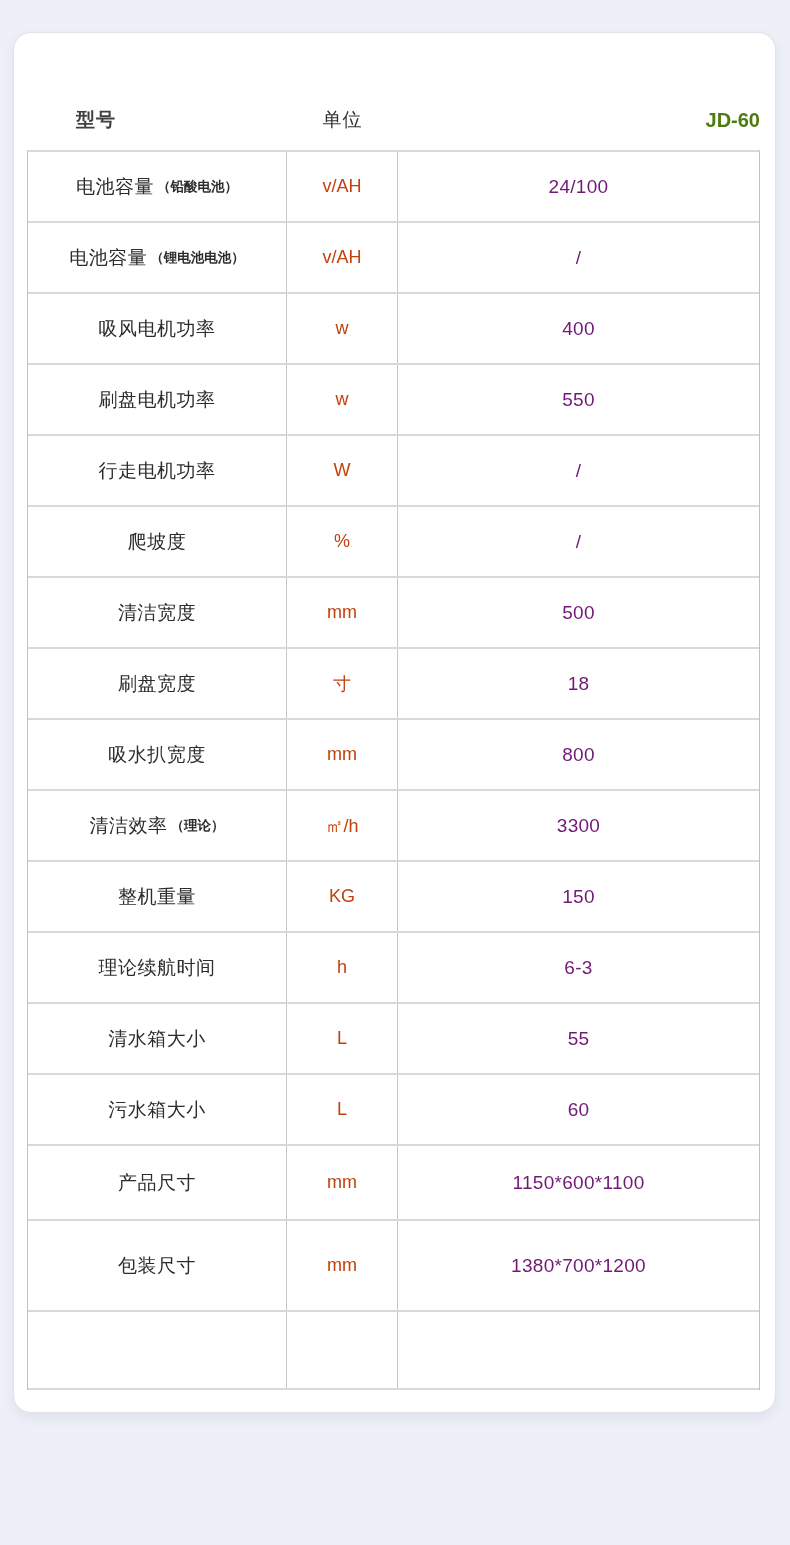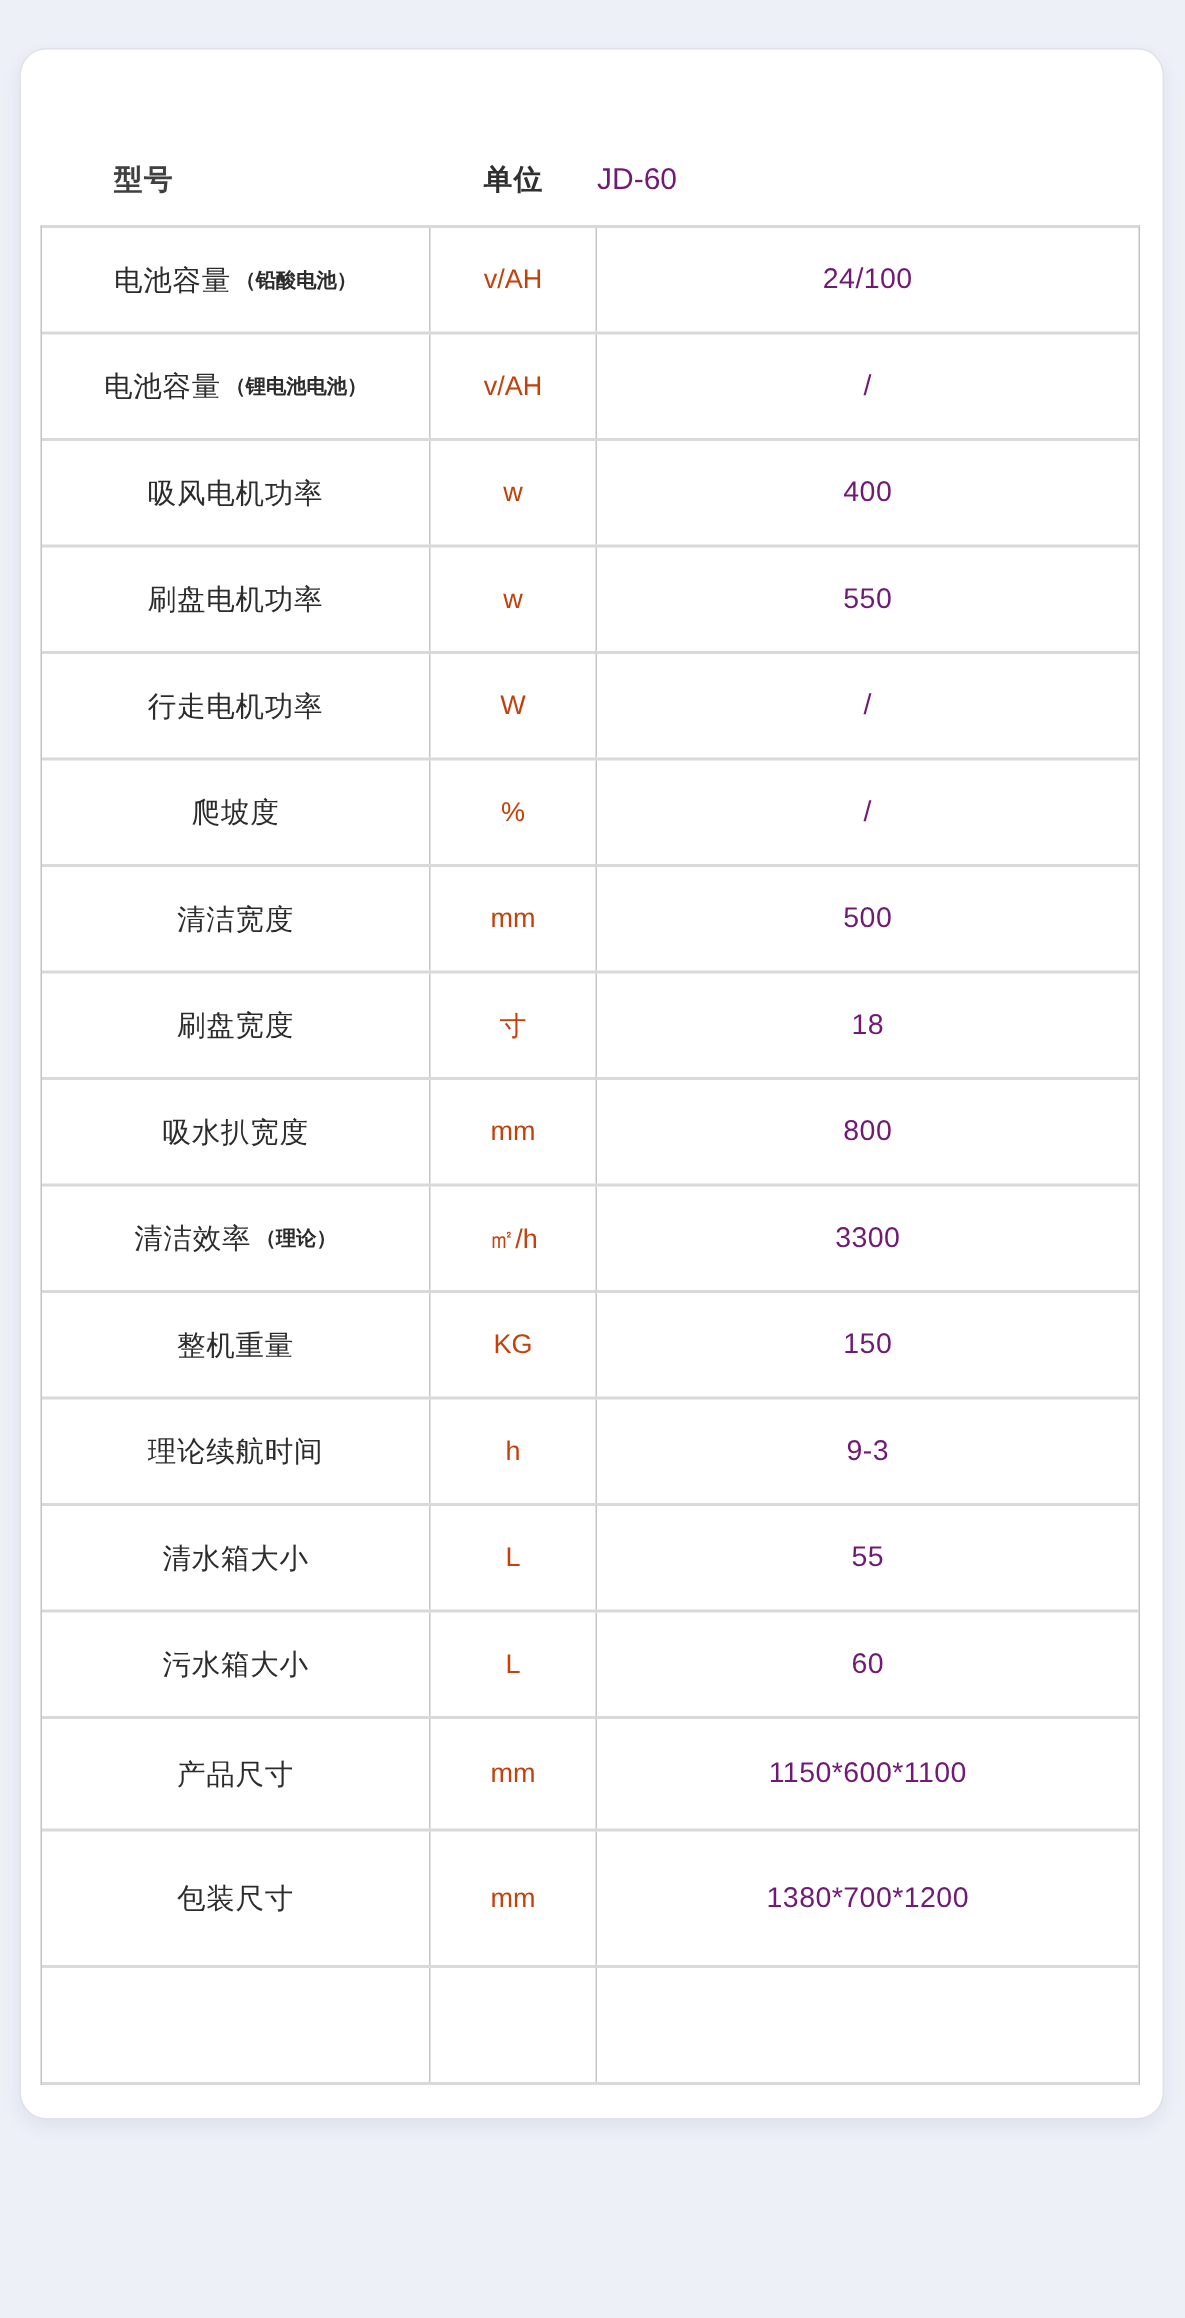--- a/index.html
+++ b/index.html
@@ -27,25 +27,25 @@
     width:733px;height:60px;
     align-items:center;
   }
   .h-cell{box-sizing:border-box;}
   .h-model{
     width:260px;text-align:left;padding-left:49px;
     font-size:19px;font-weight:600;color:#404040;letter-spacing:1px;
   }
   .h-unit{
     width:111px;text-align:center;
-    font-size:19px;font-weight:700;color:#303030;letter-spacing:1px;
+    font-size:19px;font-weight:400;color:#303030;letter-spacing:1px;
   }
   .h-value{
-    width:362px;text-align:left;
-    font-size:20px;font-weight:400;color:#701a75;
+    width:362px;text-align:right;
+    font-size:20px;font-weight:700;color:#4d7c0f;
   }
   
   .grid{
     margin-left:13px;
     width:733px;
     border-left:1px solid #c2c2c2;
     border-right:1px solid #c2c2c2;
     border-top:2px solid #d9d9d9;
     box-sizing:border-box;
   }
@@ -215,21 +215,21 @@
         </div>
       </div>
       <div class="row">
         <div class="cell c1">
           <span class="lbl">理论续航时间</span>
         </div>
         <div class="cell c2">
           <span class="unit">h</span>
         </div>
         <div class="cell c3">
-          <span class="val">9-3</span>
+          <span class="val">6-3</span>
         </div>
       </div>
       <div class="row">
         <div class="cell c1">
           <span class="lbl">清水箱大小</span>
         </div>
         <div class="cell c2">
           <span class="unit">L</span>
         </div>
         <div class="cell c3">

